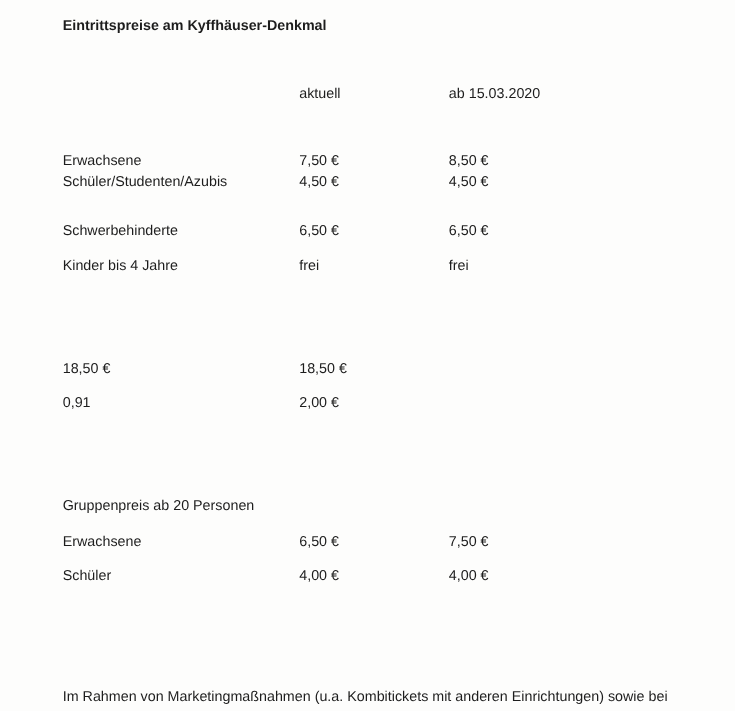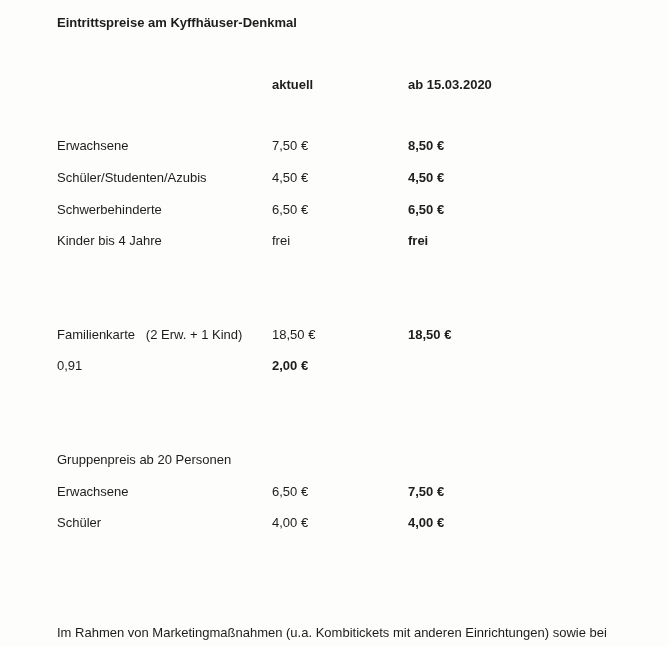--- a/index.html
+++ b/index.html
@@ -28,21 +28,21 @@
   }
   .line {
     position: absolute;
     left: 57px;
     right: 10px;
     display: grid;
     grid-template-columns: 215px 136px 1fr;
     line-height: 16px;
     white-space: pre-wrap;
   }
-  .bold { font-weight: 700; }
+  .bold { font-weight: 400; }
   .footer {
     position: absolute;
     left: 57px;
     top: 574px;
     width: 560px;
     line-height: 23.5px;
     white-space: pre-wrap;
   }
 </style>
 </head>
@@ -56,38 +56,37 @@
     <span></span>
     <span class="bold">aktuell</span>
     <span class="bold">ab 15.03.2020</span>
   </div>
 
   <div class="line" style="top:138px">
     <span>Erwachsene</span>
     <span>7,50 €</span>
     <span class="bold">8,50 €</span>
   </div>
-  <div class="line" style="top:170px">
+  <div class="line" style="top:157px">
     <span>Schüler/Studenten/Azubis</span>
     <span>4,50 €</span>
     <span class="bold">4,50 €</span>
   </div>
   <div class="line" style="top:202px">
     <span>Schwerbehinderte</span>
     <span>6,50 €</span>
     <span class="bold">6,50 €</span>
   </div>
   <div class="line" style="top:233px">
     <span>Kinder bis 4 Jahre</span>
     <span>frei</span>
     <span class="bold">frei</span>
   </div>
 
   <div class="line" style="top:327px">
-    <span>Familienkarte   (2 Erw. + 1 Kind)</span>
     <span>18,50 €</span>
     <span class="bold">18,50 €</span>
   </div>
   <div class="line" style="top:358px">
     <span>0,91</span>
     <span class="bold">2,00 €</span>
   </div>
 
   <div class="line" style="top:452px">
     <span style="grid-column:1 / span 3">Gruppenpreis ab 20 Personen</span>

